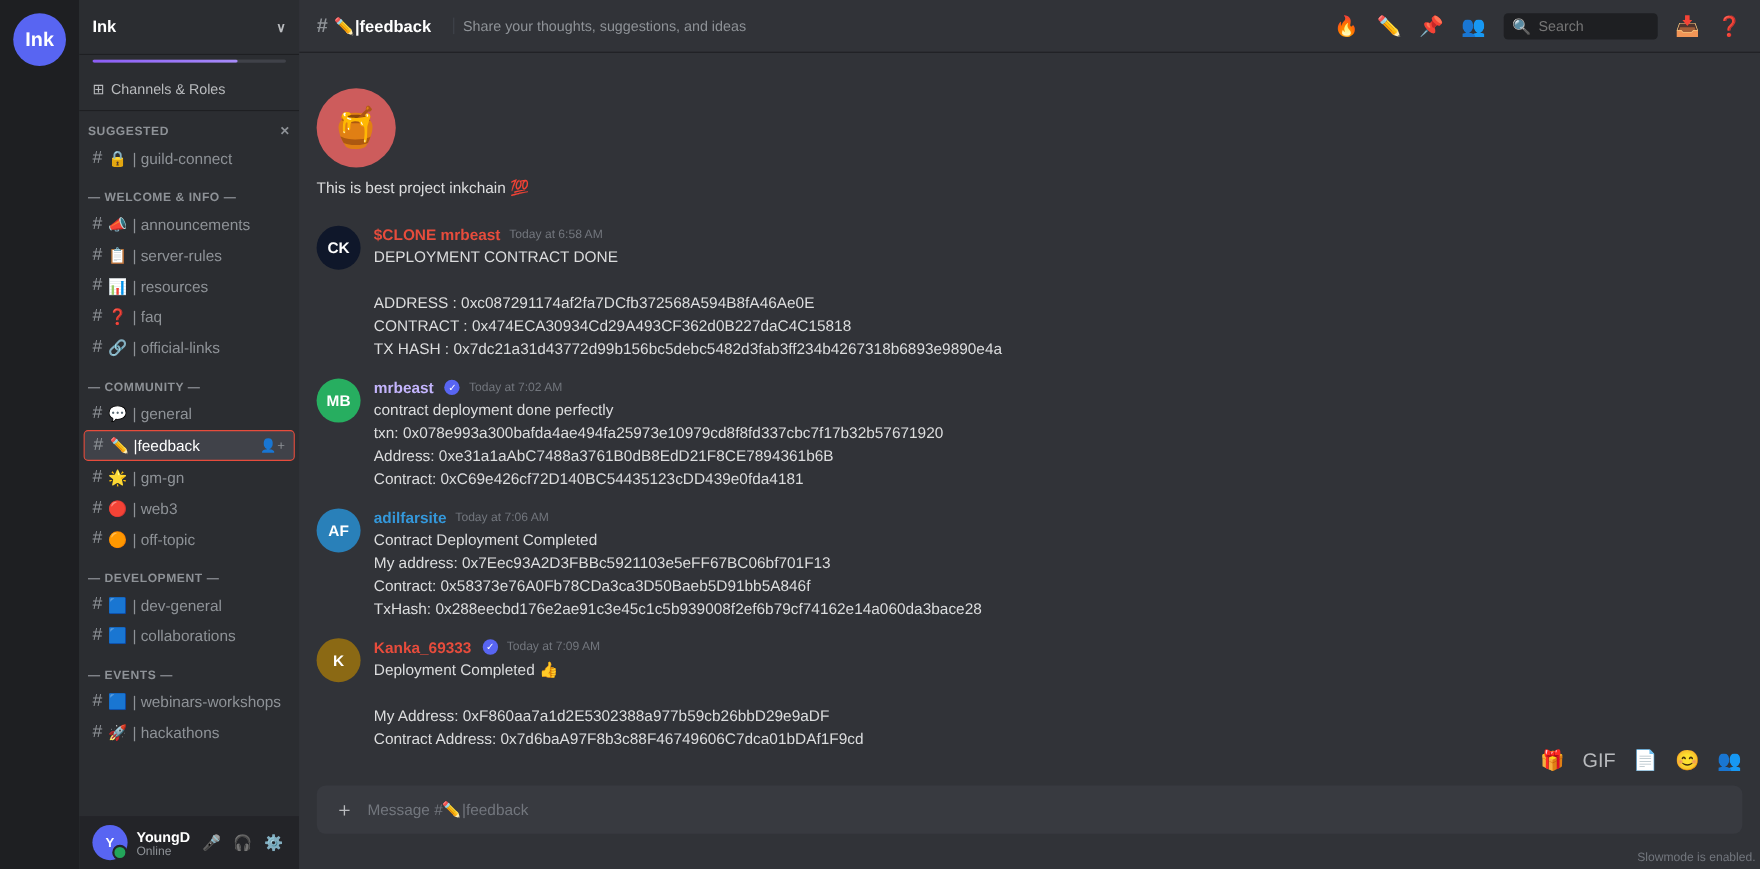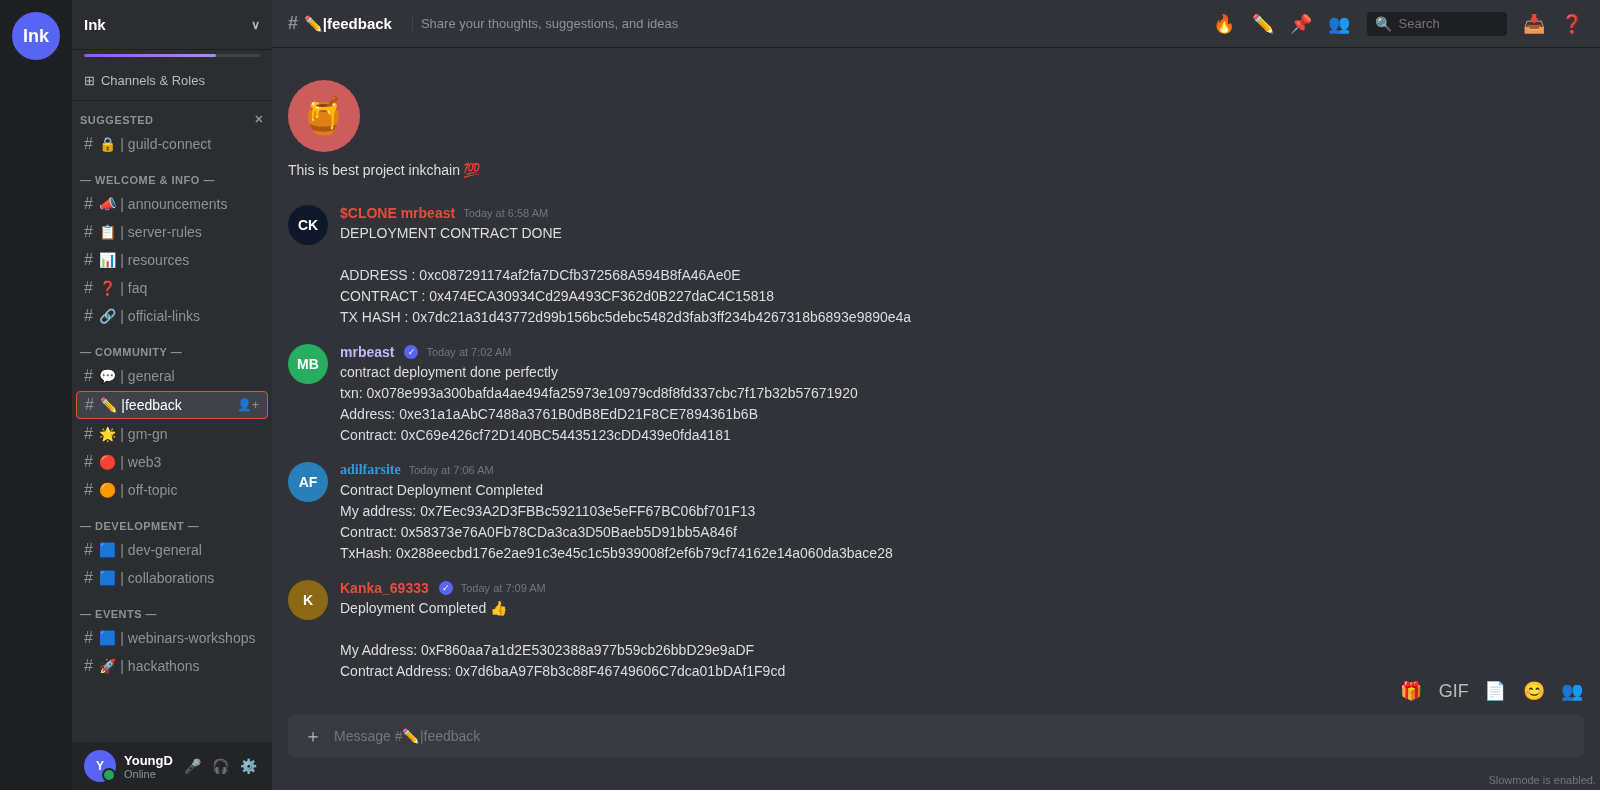--- a/index.html
+++ b/index.html
@@ -280,21 +280,21 @@
       justify-content: center;
       font-weight: bold;
       font-size: 14px;
       color: white;
     }
     .msg-content { flex: 1; }
     .msg-header { display: flex; align-items: center; gap: 8px; margin-bottom: 2px; }
     .msg-username { font-weight: 600; color: #fff; font-size: 14px; }
     .msg-username.clone { color: #e74c3c; }
     .msg-username.mrbeast { color: #c4b5fd; }
-    .msg-username.adil { color: #3498db; font-family: Liberation Serif, serif; }
+    .msg-username.adil { color: #3498db; }
     .msg-username.kanka { color: #e74c3c; }
     .msg-time { font-size: 11px; color: #72767d; }
     .msg-text { color: #dcddde; font-size: 14px; line-height: 1.5; }
     .verified-badge {
       display: inline-block;
       background: #5865f2;
       border-radius: 50%;
       width: 14px;
       height: 14px;
       font-size: 9px;

